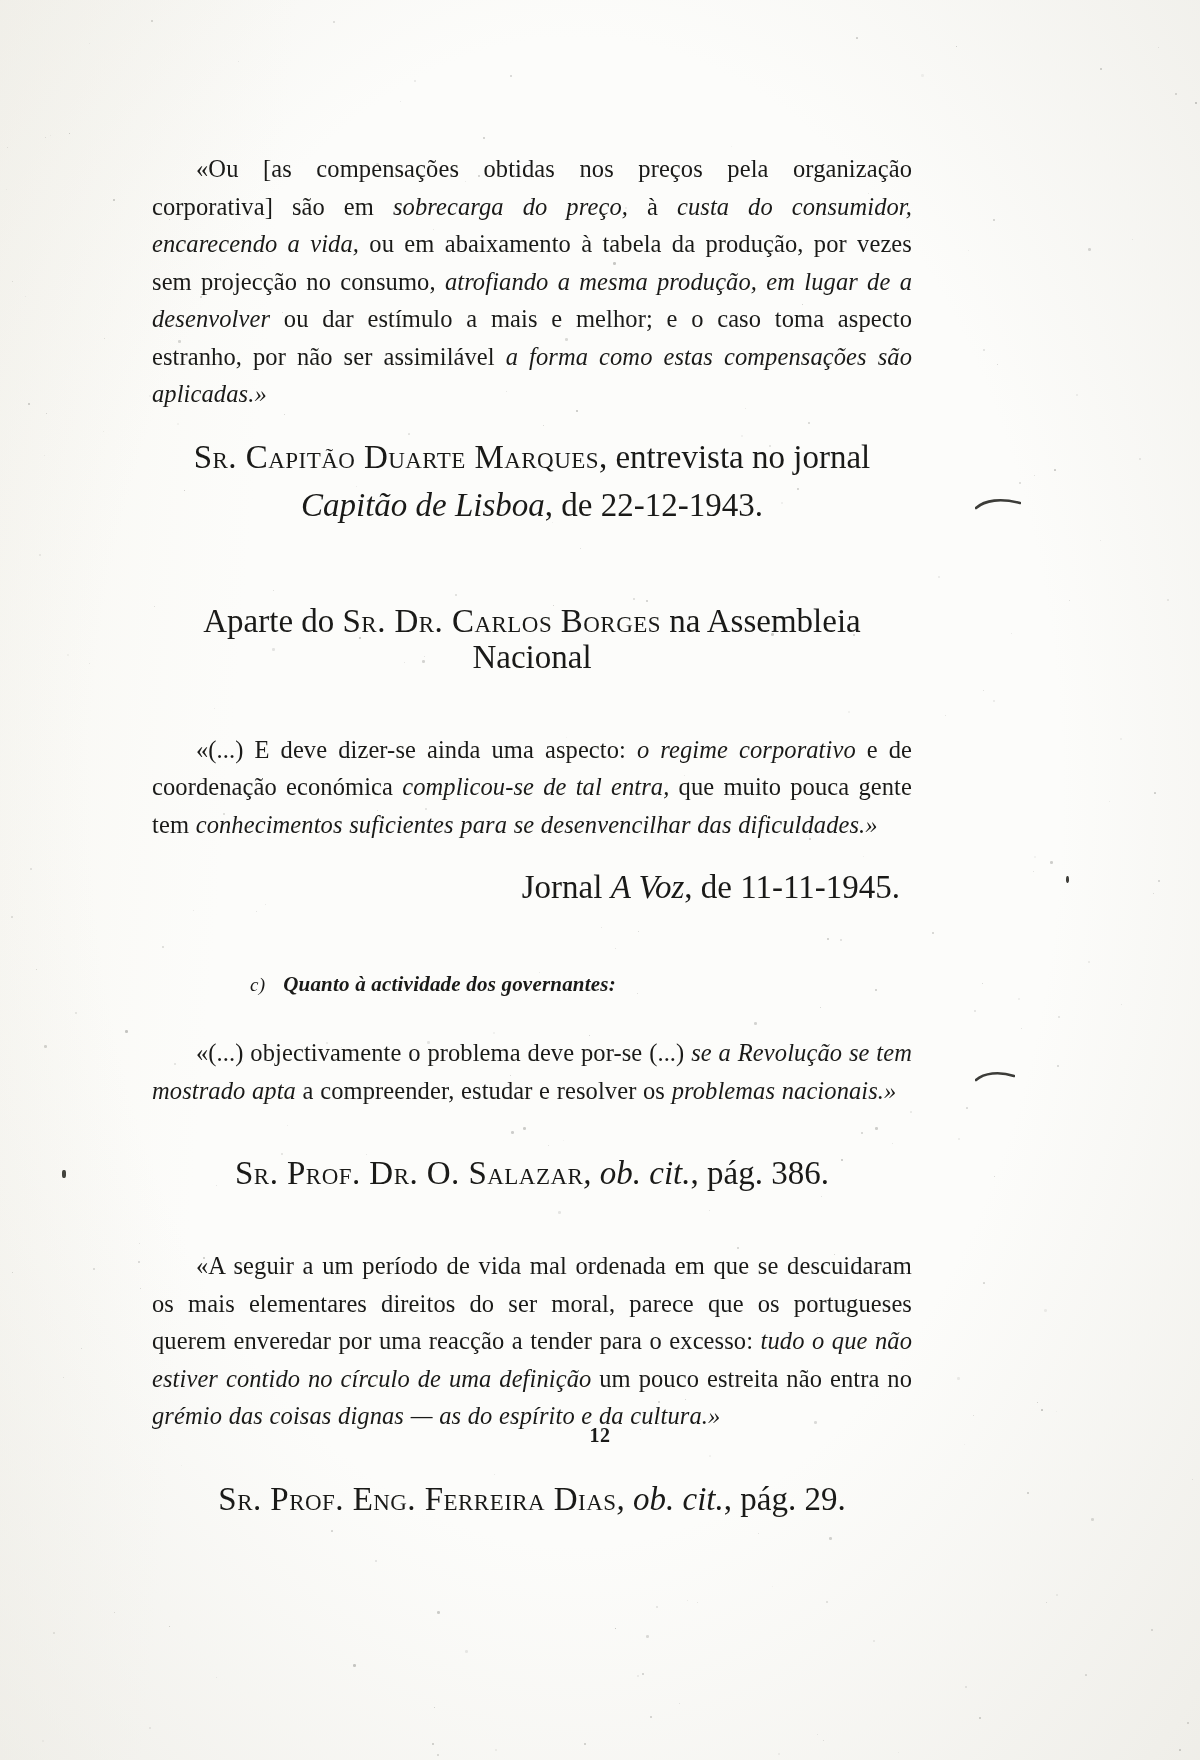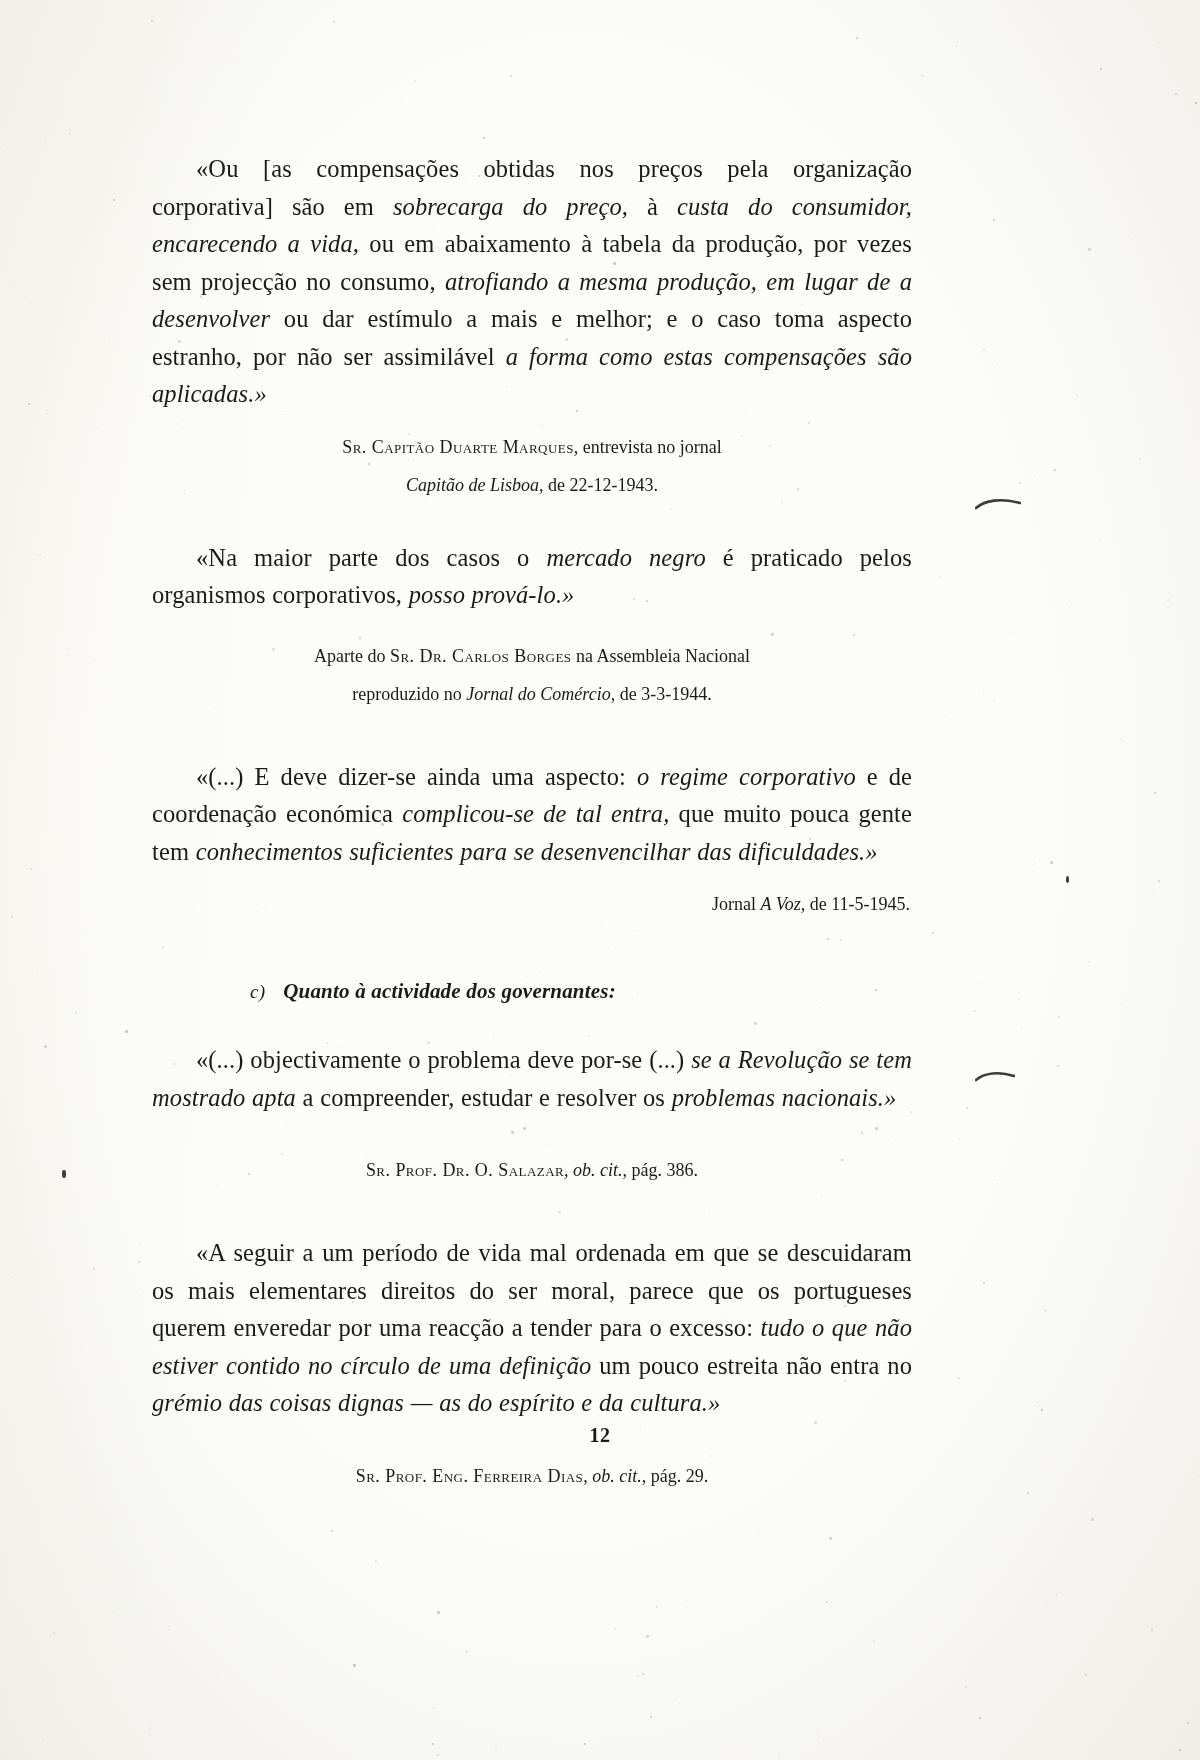--- a/index.html
+++ b/index.html
@@ -58,23 +58,23 @@
     font-size: 24.5px;
     line-height: 37.5px;
     text-align: justify;
     text-indent: 44px;
     margin: 0;
     letter-spacing: .1px;
     word-spacing: .4px;
   }
 
   .attrib {
-    font-size: 18px;
+    font-size: 33px;
     line-height: 36px;
-    margin: 2px;
+    margin: 12px;
     text-align: center;
   }
   .attrib.right { text-align: right; }
   .attrib-l2 { text-align: center; }
 
   .sc {
     font-variant: small-caps;
     letter-spacing: .45px;
   }
 
@@ -430,34 +430,32 @@
 
     <p class="quote-para"><span>«Ou [as compensações obtidas nos preços pela organização corporativa] são em </span><em>sobrecarga do preço,</em><span> à </span><em>custa do consumidor, encarecendo a vida,</em><span> ou em abaixamento à tabela da produção, por vezes sem projecção no consumo, </span><em>atrofiando a mesma produção, em lugar de a desenvolver</em><span> ou dar estímulo a mais e melhor; e o caso toma aspecto estranho, por não ser assimilável </span><em>a forma como estas compensações são aplicadas.»</em></p>
 
     <div class="sp-xs"></div>
 
     <p class="attrib"><span class="sc">Sr. Capitão Duarte Marques</span><span>, entrevista no jornal</span></p>
     <p class="attrib attrib-l2"><em>Capitão de Lisboa</em><span>, de 22-12-1943.</span></p>
 
     <div class="sp-m"></div>
 
-    <p class="quote-para"><span>«Na maior parte dos casos o </span><em>mercado negro</em><span> é praticado pelos organismos corporativos, </span><em>posso prová-lo.»</em></p>
 
     <div class="sp-s"></div>
 
     <p class="attrib"><span>Aparte do </span><span class="sc">Sr. Dr. Carlos Borges</span><span> na Assembleia Nacional</span></p>
-    <p class="attrib attrib-l2"><span>reproduzido no </span><em>Jornal do Comércio</em><span>, de 3-3-1944.</span></p>
 
     <div class="sp-l"></div>
 
     <p class="quote-para"><span>«(...) E deve dizer-se ainda uma aspecto: </span><em>o regime corporativo</em><span> e de coordenação económica </span><em>complicou-se de tal entra,</em><span> que muito pouca gente tem </span><em>conhecimentos suficientes para se desenvencilhar das dificuldades.»</em></p>
 
     <div class="sp-xs"></div>
 
-    <p class="attrib right"><span>Jornal </span><em>A Voz</em><span>, de 11-5-1945.</span></p>
+    <p class="attrib right"><span>Jornal </span><em>A Voz</em><span>, de 11-11-1945.</span></p>
 
     <div class="sp-xl"></div>
 
     <p class="section-head"><span class="marker">c)</span><span>Quanto à actividade dos governantes:</span></p>
 
     <div class="sp-m"></div>
 
     <p class="quote-para"><span>«(...) objectivamente o problema deve por-se (...) </span><em>se a Revolução se tem mostrado apta</em><span> a compreender, estudar e resolver os </span><em>problemas nacionais.»</em></p>
 
     <div class="sp-m"></div>

